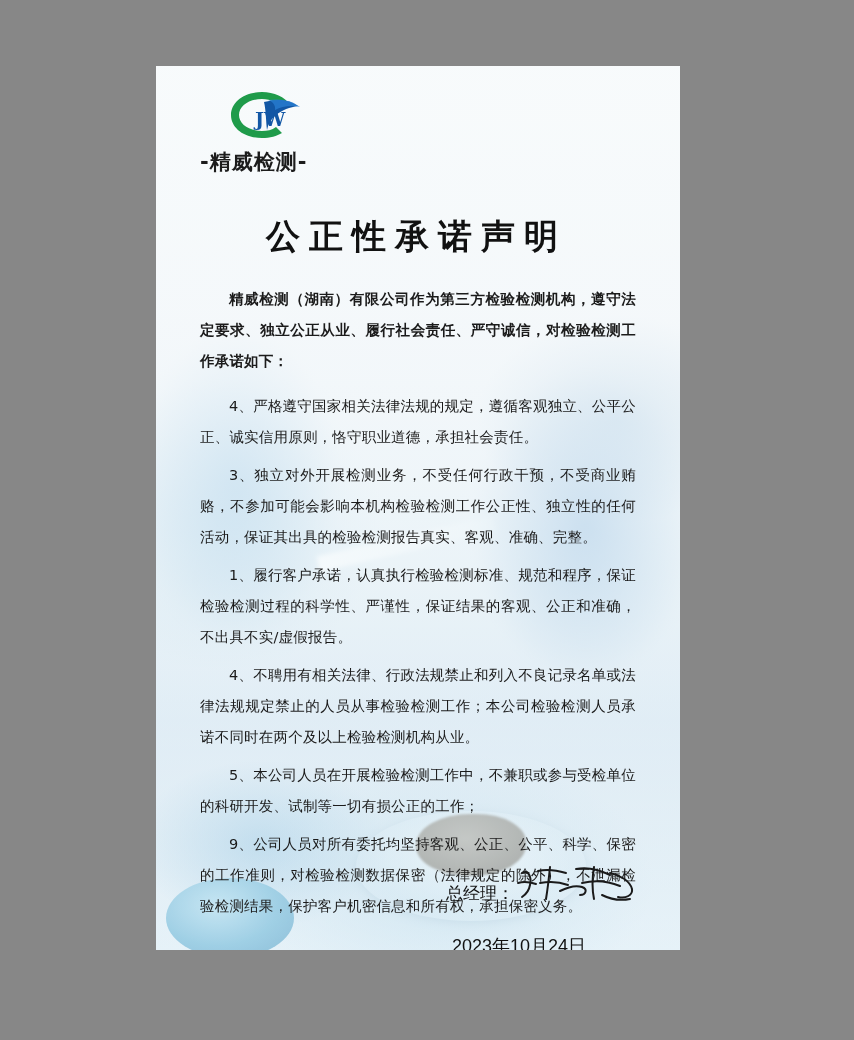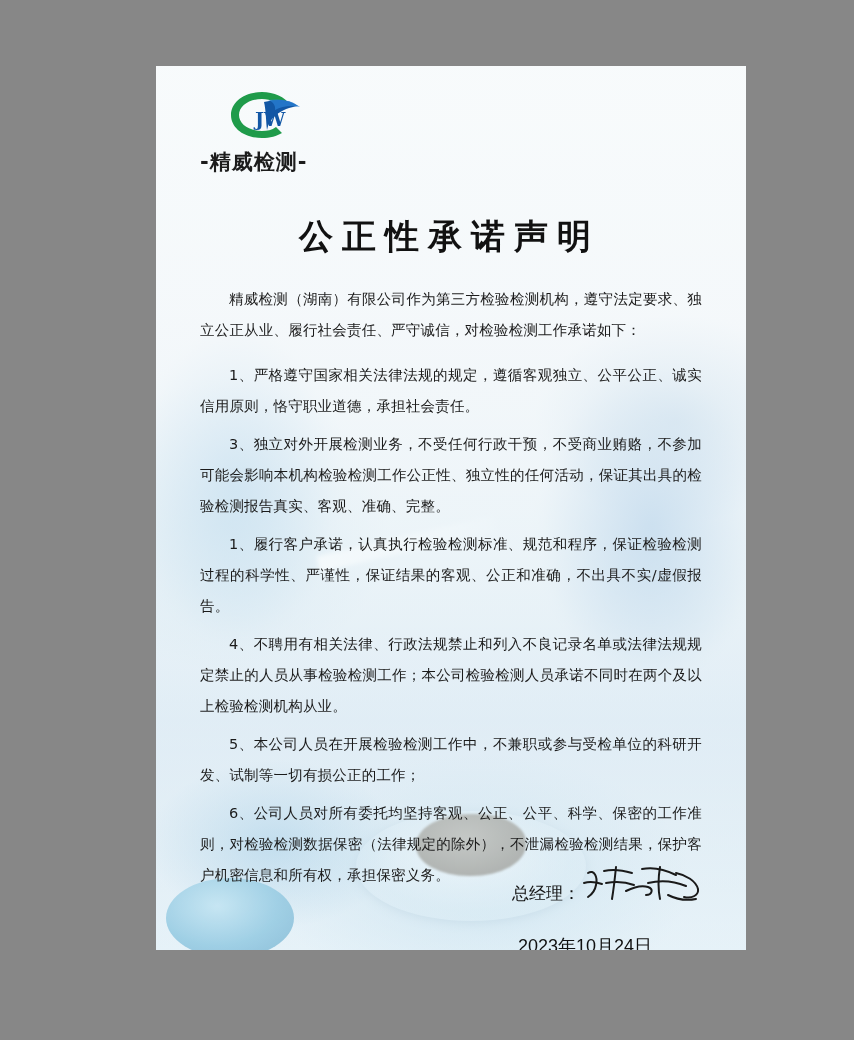--- a/index.html
+++ b/index.html
@@ -10,21 +10,21 @@
   body {
     width: 854px;
     height: 1040px;
     font-family: "Liberation Sans", sans-serif;
     overflow: hidden;
   }
   .page-wrap {
     position: absolute;
     left: 156px;
     top: 66px;
-    width: 590px;
+    width: 524px;
     height: 884px;
     overflow: hidden;
     background: #eef3f6;
   }
   
   .bg {
     position: absolute;
     inset: 0;
     background:
       radial-gradient(ellipse 200px 150px at 88% 40%, rgba(70,140,190,0.55), rgba(70,140,190,0) 70%),
@@ -133,21 +133,21 @@
     left: 44px;
     right: 44px;
     top: 218px;
     font-family: "DejaVu Sans", "Liberation Sans", sans-serif;
     font-size: 14.5px;
     line-height: 31px;
     color: #1b1b1b;
     text-align: justify;
   }
   .lead {
-    font-weight: normal;
+    font-weight: bold;
     text-indent: 29px;
     margin: 0 0 14px 0;
     letter-spacing: .2px;
   }
   .clause {
     text-indent: 29px;
     margin: 0 0 7px 0;
     letter-spacing: .2px;
   }
   .sign-row {
@@ -207,26 +207,26 @@
           <text x="31" y="38" font-family="DejaVu Serif, serif" font-size="19" font-weight="bold" fill="#1257a5">JW</text>
         </svg>
       </div>
       <div class="logo-name">-精威检测-</div>
     </div>
 
     <div class="doc-title">公正性承诺声明</div>
 
     <div class="body-text">
       <p class="lead">精威检测（湖南）有限公司作为第三方检验检测机构，遵守法定要求、独立公正从业、履行社会责任、严守诚信，对检验检测工作承诺如下：</p>
-      <p class="clause">1、严格遵守国家相关法律法规的规定，遵循客观独立、公平公正、诚实信用原则，恪守职业道德，承担社会责任。</p>
+      <p class="clause">4、严格遵守国家相关法律法规的规定，遵循客观独立、公平公正、诚实信用原则，恪守职业道德，承担社会责任。</p>
       <p class="clause">3、独立对外开展检测业务，不受任何行政干预，不受商业贿赂，不参加可能会影响本机构检验检测工作公正性、独立性的任何活动，保证其出具的检验检测报告真实、客观、准确、完整。</p>
       <p class="clause">1、履行客户承诺，认真执行检验检测标准、规范和程序，保证检验检测过程的科学性、严谨性，保证结果的客观、公正和准确，不出具不实/虚假报告。</p>
       <p class="clause">4、不聘用有相关法律、行政法规禁止和列入不良记录名单或法律法规规定禁止的人员从事检验检测工作；本公司检验检测人员承诺不同时在两个及以上检验检测机构从业。</p>
       <p class="clause">5、本公司人员在开展检验检测工作中，不兼职或参与受检单位的科研开发、试制等一切有损公正的工作；</p>
-      <p class="clause">6、公司人员对所有委托均坚持客观、公正、公平、科学、保密的工作准则，对检验检测数据保密（法律规定的除外），不泄漏检验检测结果，保护客户机密信息和所有权，承担保密义务。</p>
+      <p class="clause">9、公司人员对所有委托均坚持客观、公正、公平、科学、保密的工作准则，对检验检测数据保密（法律规定的除外），不泄漏检验检测结果，保护客户机密信息和所有权，承担保密义务。</p>
     </div>
 
     <div class="sign-row">
       <div class="sign-label">总经理：</div>
       <div class="signature">
         <svg width="120" height="46" viewBox="0 0 120 46" xmlns="http://www.w3.org/2000/svg">
           <g fill="none" stroke="#1a1a1a" stroke-width="2" stroke-linecap="round">
             <path d="M6 12 C12 8 16 16 14 24 C13 30 9 34 6 36"></path>
             <path d="M2 22 C8 20 14 21 20 23"></path>
             <path d="M22 10 C30 8 40 9 50 12"></path>

